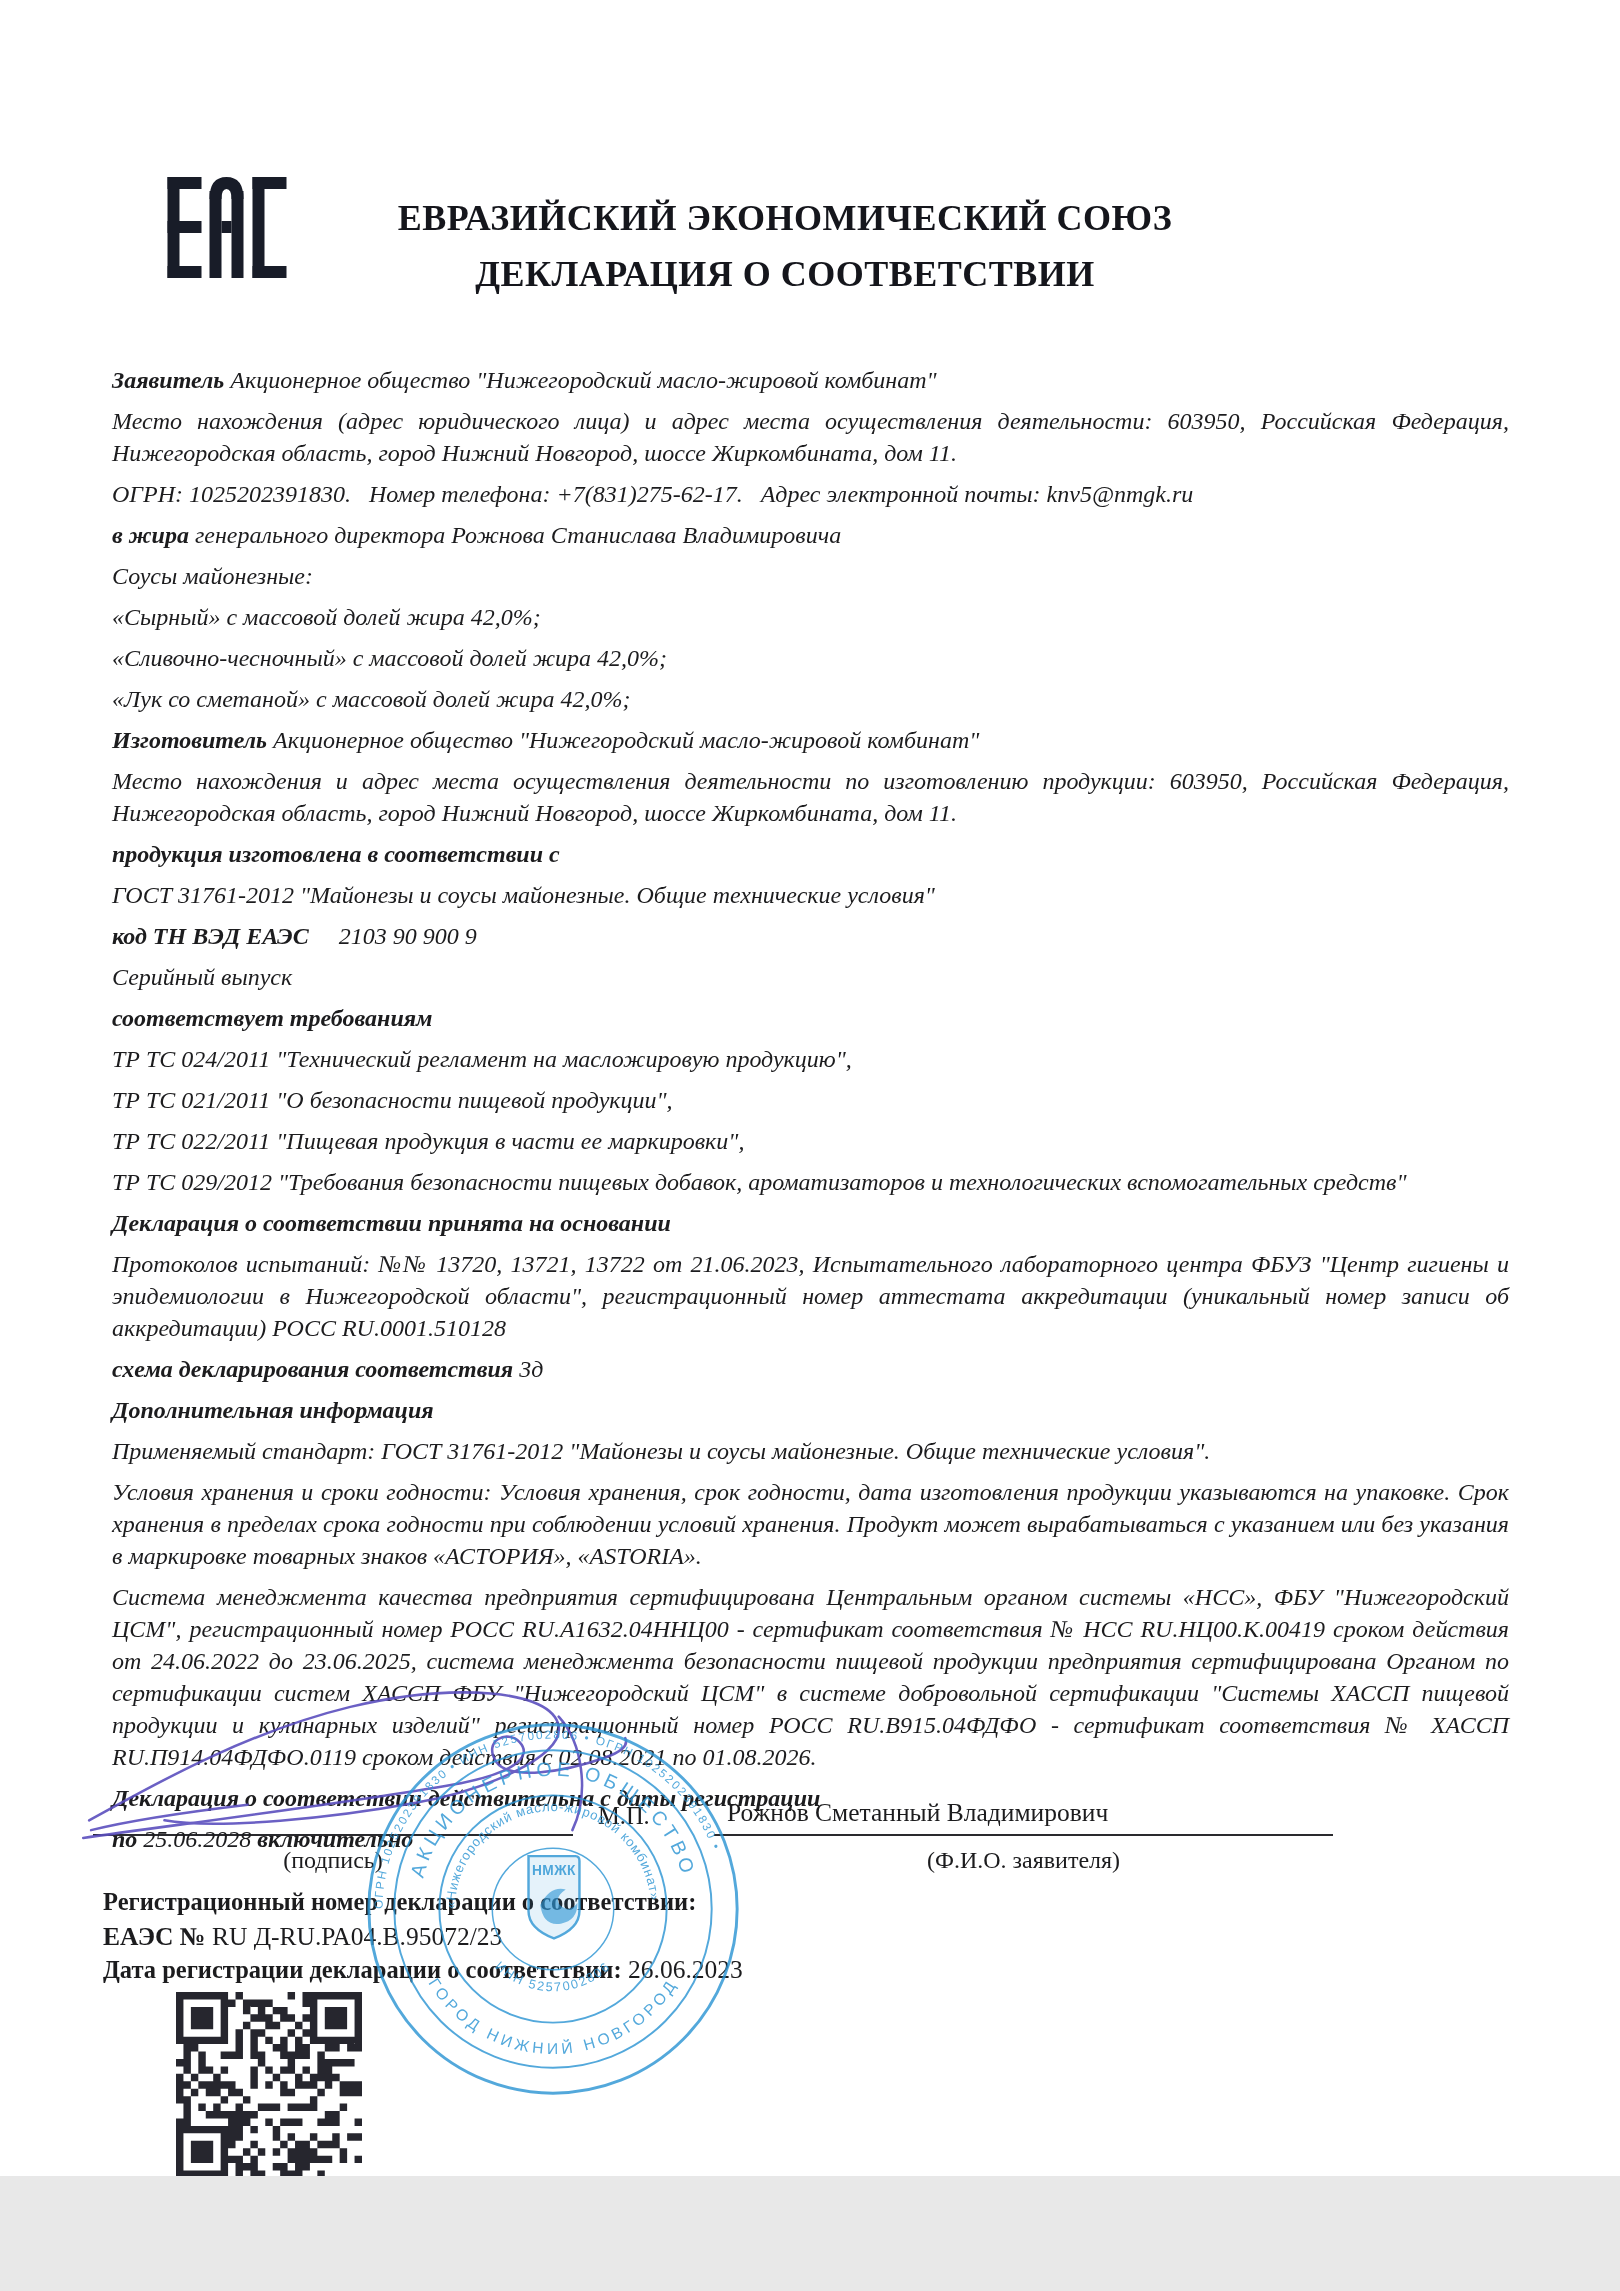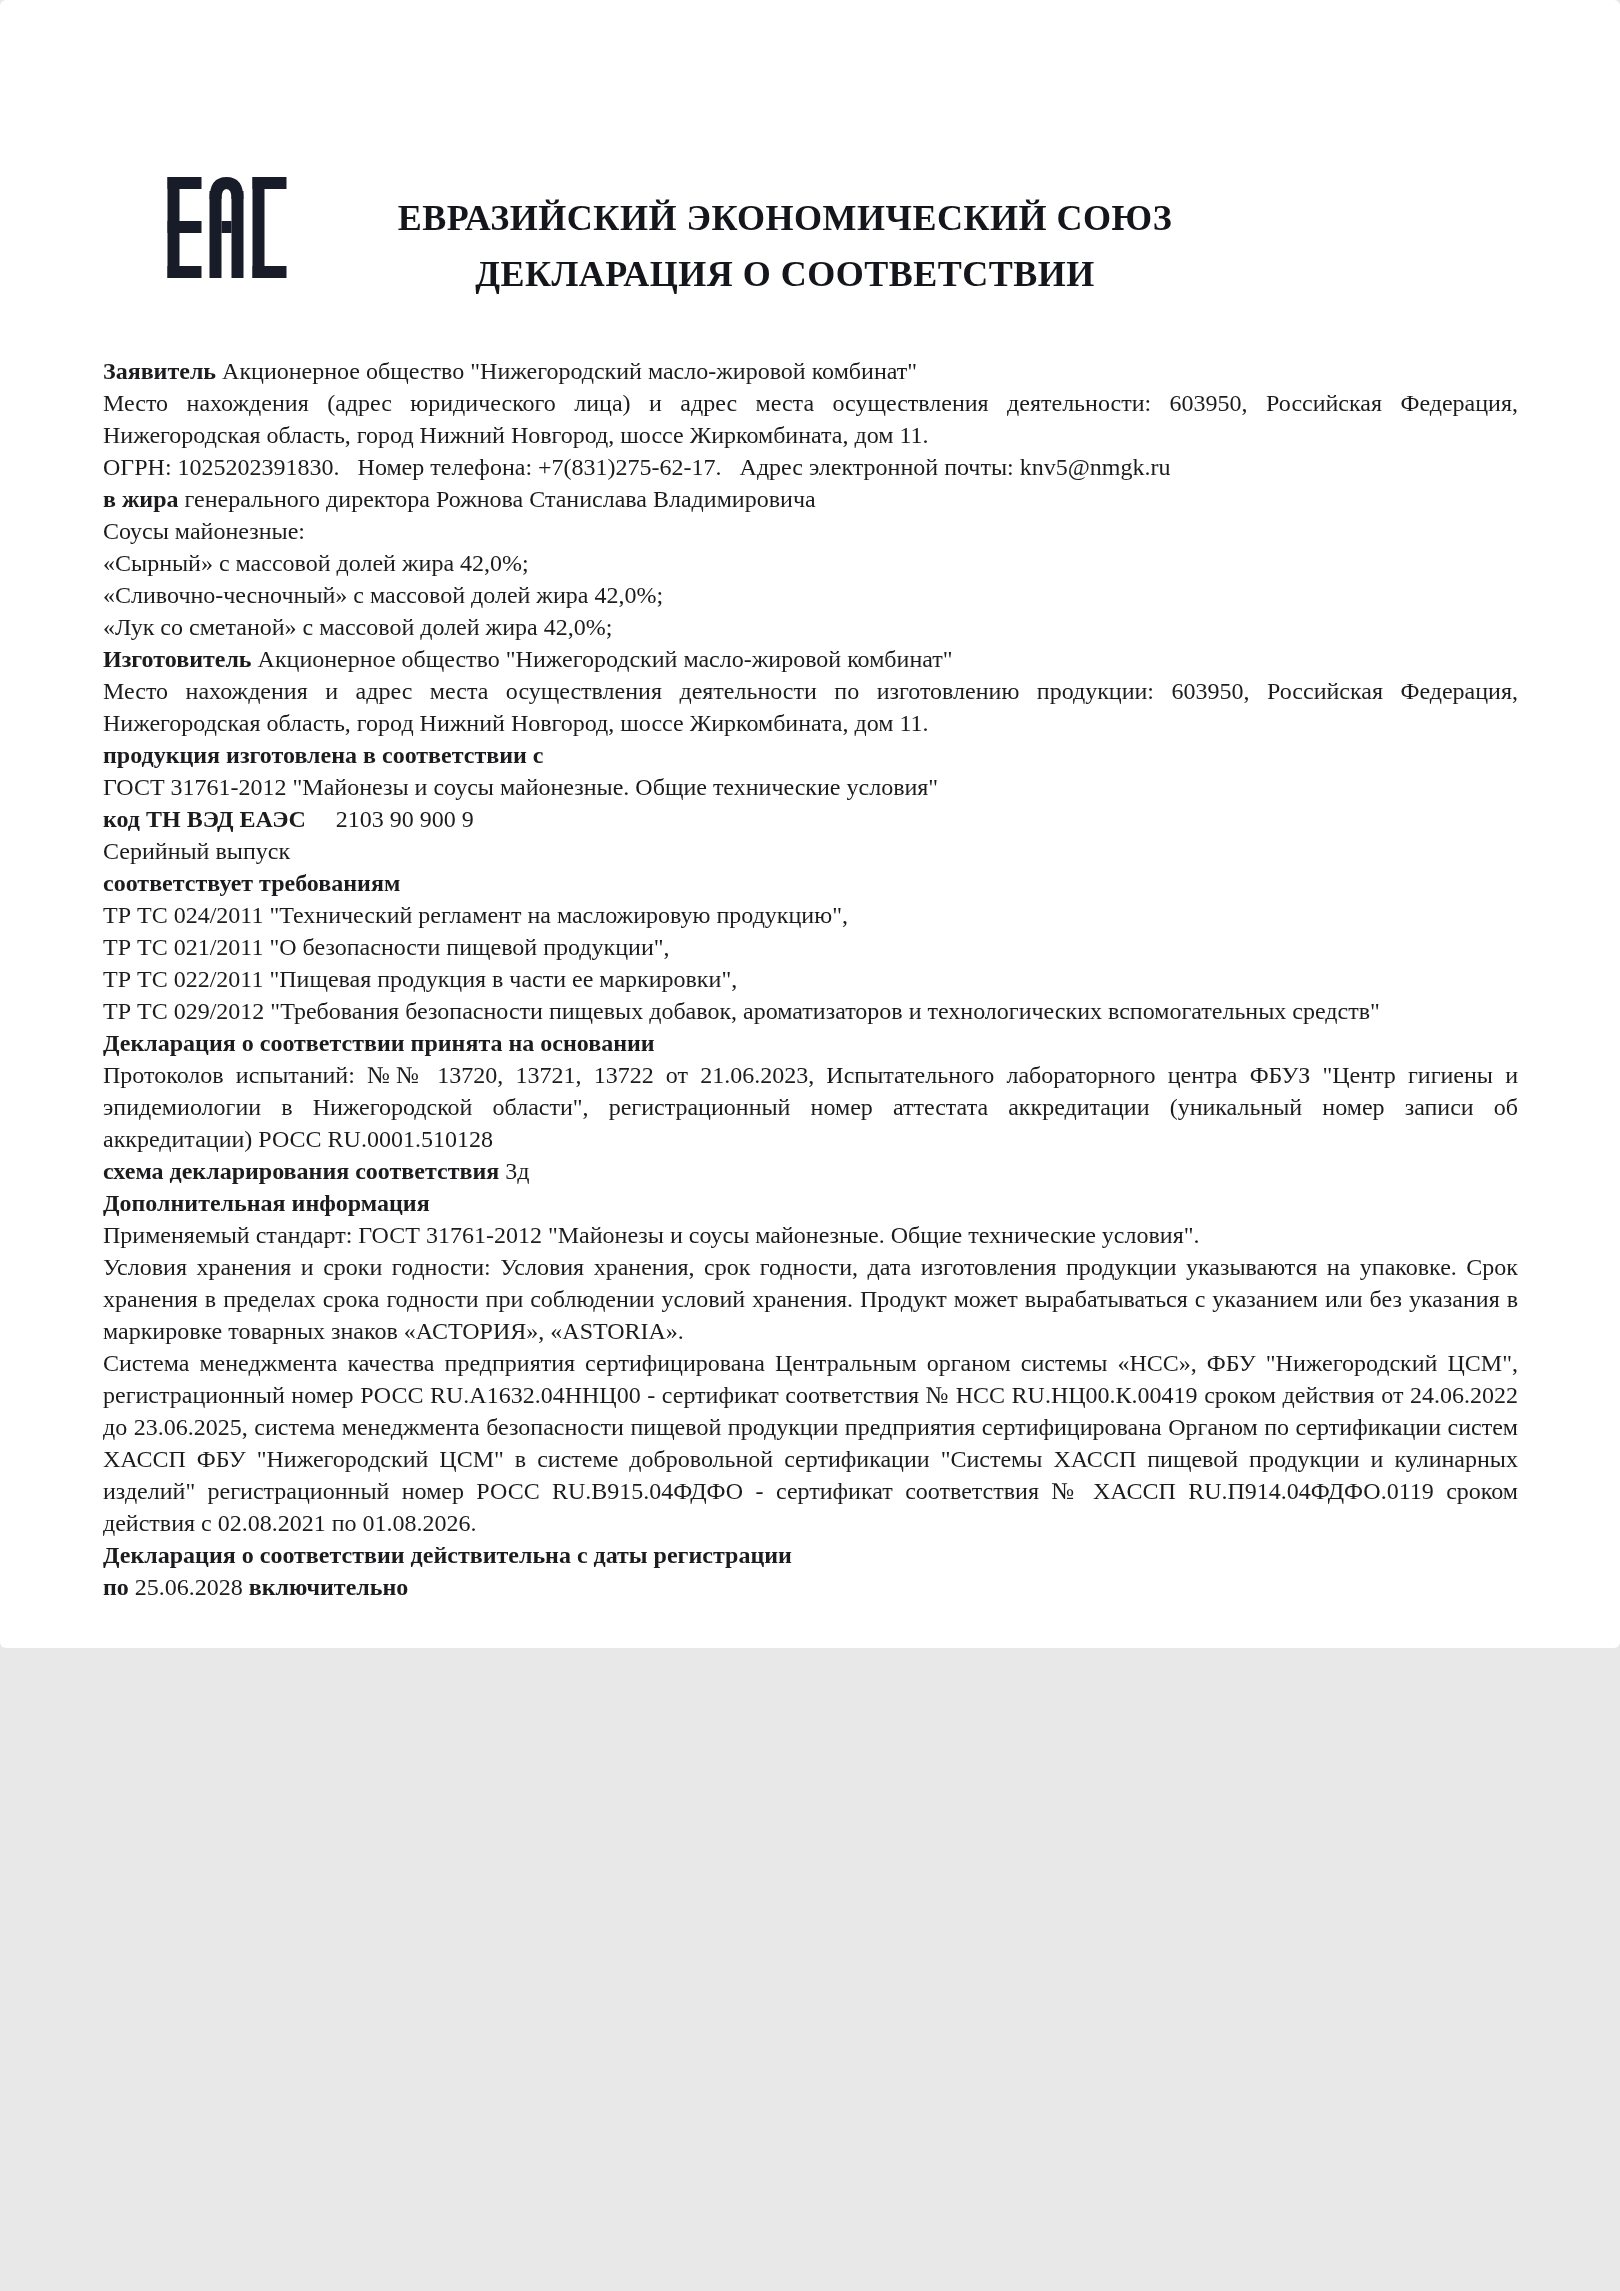--- a/index.html
+++ b/index.html
@@ -1,24 +1,24 @@
 <!DOCTYPE html>
 <html><head>
 <meta charset="utf-8">
 <style>
   html,body{margin:0;padding:0;background:#e8e8e8;}
-  .page{position:relative;width:1620px;height:1648px;background:#ffffff;overflow:hidden;
-        font-family:"Liberation Serif", serif;color:#1c1c1e;border-radius:6px;}
+  .page{position:relative;width:1620px;height:2176px;background:#ffffff;overflow:hidden;
+        font-family:"Liberation Serif", serif;color:#1c1c1e;}
   
   .eac-logo{position:absolute;left:167px;top:177px;width:120px;height:101px;}
   .doc-title{position:absolute;left:290px;top:190px;width:990px;text-align:center;
              font-weight:bold;font-size:36px;line-height:56px;letter-spacing:0.5px;color:#15161c;}
   
   .body-text{position:absolute;left:103px;top:355px;width:1415px;font-size:24px;line-height:32px;}
-  .body-text p{margin:0;}
+  .body-text p{margin:9px;font-style:italic;}
   .body-text .j{text-align:justify;}
   .body-text b{font-weight:bold;}
   
   .abs{position:absolute;}
   .sig-line{border-bottom:2px solid #2a2a2e;height:0;}
   .caption{font-size:24px;text-align:center;color:#1c1c1e;}
   .mp{font-size:24.5px;}
   .fio-name{font-size:25.5px;}
   .reg-bold{font-size:24.5px;font-weight:bold;text-align:center;}
   .reg-num{font-size:25.5px;}

